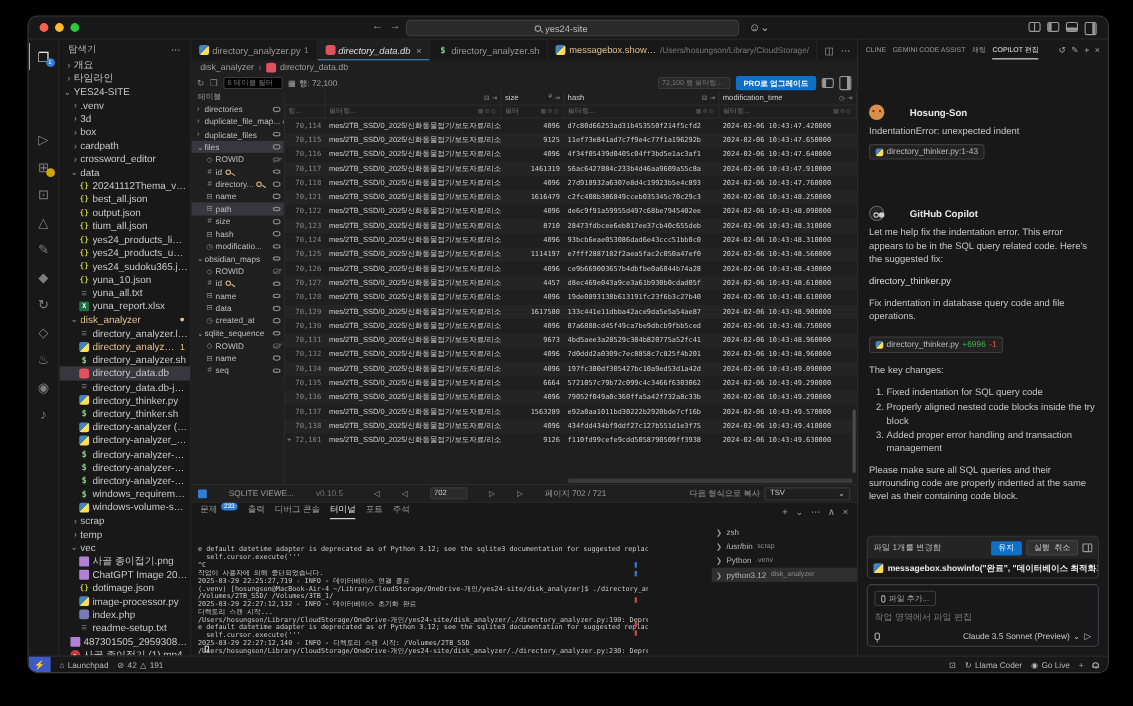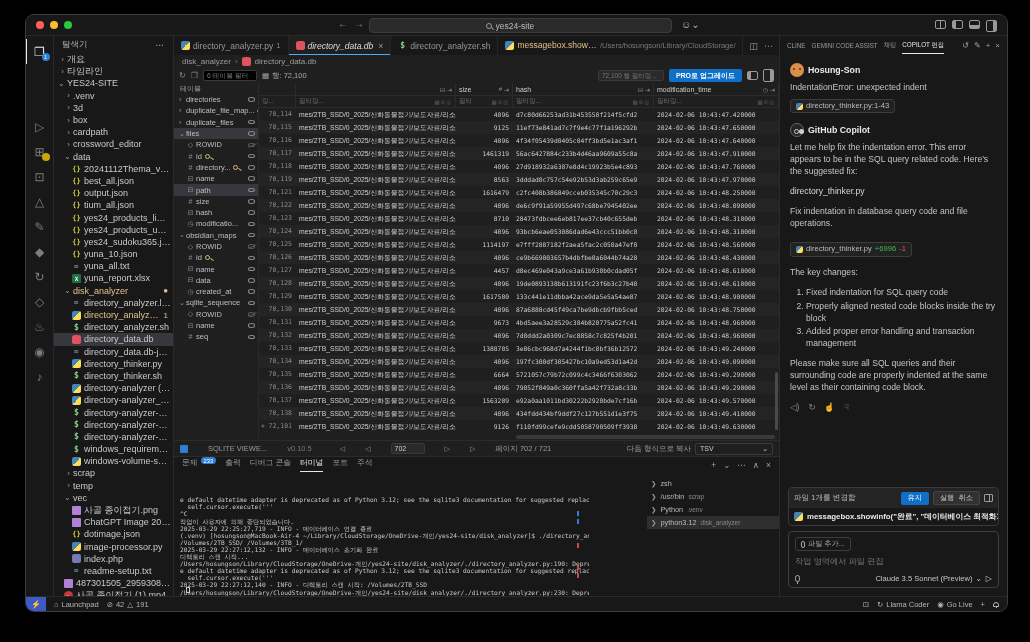--- a/index.html
+++ b/index.html
@@ -166,21 +166,21 @@
   
   .chat{width:228px; flex:0 0 auto; background:#181818; border-left:1px solid #2a2a2a;
     display:flex; flex-direction:column; min-height:0;}
   .ch-tabs{height:19px; flex:0 0 auto; display:flex; align-items:center; gap:6px; padding:0 7px;
     font-size:6.3px; color:#9a9a9a; overflow:hidden;}
   .ch-tab{white-space:nowrap; position:relative; height:100%; display:flex; align-items:center;}
   .ch-tab.on{color:#e7e7e7;}
   .ch-tab.on::after{content:""; position:absolute; left:0; right:0; bottom:1px; height:1px; background:#e7e7e7;}
   .ch-ticons{margin-left:auto; display:flex; gap:5px; font-size:8px; color:#a0a0a0;}
   .ch-body{flex:1; min-height:0; overflow:hidden; padding:8px 10px 0; font-size:8.6px; color:#c5c5c5; line-height:1.38;}
-  .msg-head{display:flex; align-items:center; gap:4px; margin-bottom:5px;}
+  .msg-head{display:flex; align-items:center; gap:23px; margin-bottom:5px;margin-top:32px;}
   .avatar{width:14px; height:14px; border-radius:50%; background:#d98e4a; position:relative; flex:0 0 auto;}
   .avatar::after{content:""; position:absolute; left:3px; top:5px; width:2px; height:2px; border-radius:50%;
     background:#5b3213; box-shadow:6px 0 0 #5b3213;}
   .bot-av{width:14px; height:14px; border-radius:50%; border:1px solid #666; background:#252525; position:relative; flex:0 0 auto;}
   .bot-av::after{content:""; position:absolute; left:2.5px; top:4.5px; width:3px; height:3px; border-radius:50%;
     border:1px solid #cfcfcf; box-shadow:5px 0 0 -1px #cfcfcf, 5px 0 0 0 #cfcfcf;}
   .uname{font-weight:bold; color:#e8e8e8; font-size:8.8px;}
   .chip{display:inline-flex; align-items:center; gap:3px; border:1px solid #3c3c3c; background:#222;
     border-radius:3px; padding:1px 5px; font-size:7.6px; color:#bbb; margin:5px 0 10px; max-width:100%; overflow:hidden; white-space:nowrap;}
   .chip .i-py{width:7px; height:7px;}
@@ -989,29 +989,20 @@
                 <div class="g-row">
                   <div class="c-n">
                     <span>70,118</span>
                   </div>
                   <div class="c-p">mes/2TB_SSD/0_2025/신화동물접기/보도자료/리소...</div>
                   <div class="c-s">4096</div>
                   <div class="c-h">27d918932a6307e8d4c19923b5e4c893</div>
                   <div class="c-t">2024-02-06 10:43:47.760000</div>
                 </div>
 
-                <div class="g-row">
-                  <div class="c-n">
-                    <span>70,119</span>
-                  </div>
-                  <div class="c-p">mes/2TB_SSD/0_2025/신화동물접기/보도자료/리소...</div>
-                  <div class="c-s">8563</div>
-                  <div class="c-h">3dddad0c757c54e92b53d3ab259c65e9</div>
-                  <div class="c-t">2024-02-06 10:43:47.970000</div>
-                </div>
 
 
                 <div class="g-row">
                   <div class="c-n">
                     <span>70,121</span>
                   </div>
                   <div class="c-p">mes/2TB_SSD/0_2025/신화동물접기/보도자료/리소...</div>
                   <div class="c-s">1616479</div>
                   <div class="c-h">c2fc408b386849cceb035345c70c29c3</div>
                   <div class="c-t">2024-02-06 10:43:48.250000</div>
@@ -1120,29 +1111,20 @@
                 <div class="g-row">
                   <div class="c-n">
                     <span>70,132</span>
                   </div>
                   <div class="c-p">mes/2TB_SSD/0_2025/신화동물접기/보도자료/리소...</div>
                   <div class="c-s">4096</div>
                   <div class="c-h">7d0ddd2a0309c7ec8858c7c825f4b201</div>
                   <div class="c-t">2024-02-06 10:43:48.960000</div>
                 </div>
 
-                <div class="g-row">
-                  <div class="c-n">
-                    <span>70,133</span>
-                  </div>
-                  <div class="c-p">mes/2TB_SSD/0_2025/신화동물접기/보도자료/리소...</div>
-                  <div class="c-s">1388705</div>
-                  <div class="c-h">3e86cbc968d7a4244f1bc8bf36b12572</div>
-                  <div class="c-t">2024-02-06 10:43:49.240000</div>
-                </div>
 
                 <div class="g-row">
                   <div class="c-n">
                     <span>70,134</span>
                   </div>
                   <div class="c-p">mes/2TB_SSD/0_2025/신화동물접기/보도자료/리소...</div>
                   <div class="c-s">4096</div>
                   <div class="c-h">197fc300df305427bc10a9ed53d1a42d</div>
                   <div class="c-t">2024-02-06 10:43:49.090000</div>
                 </div>

